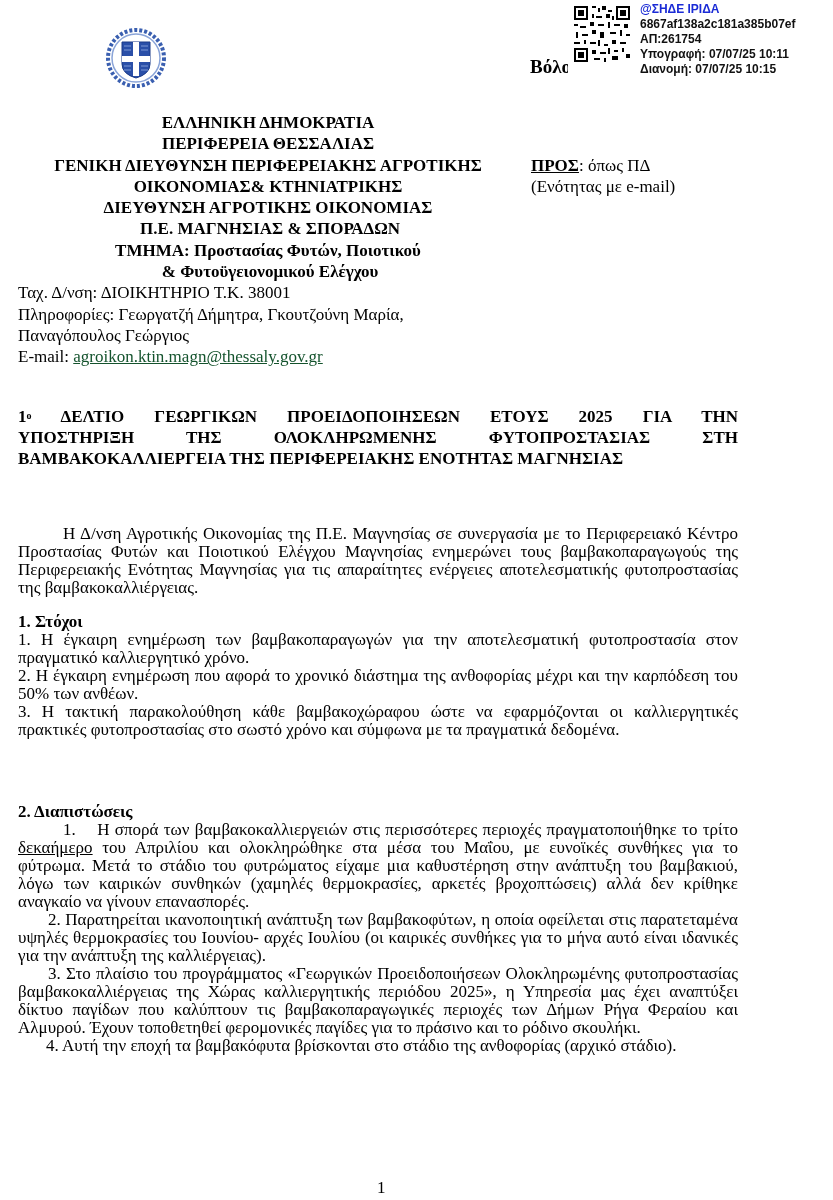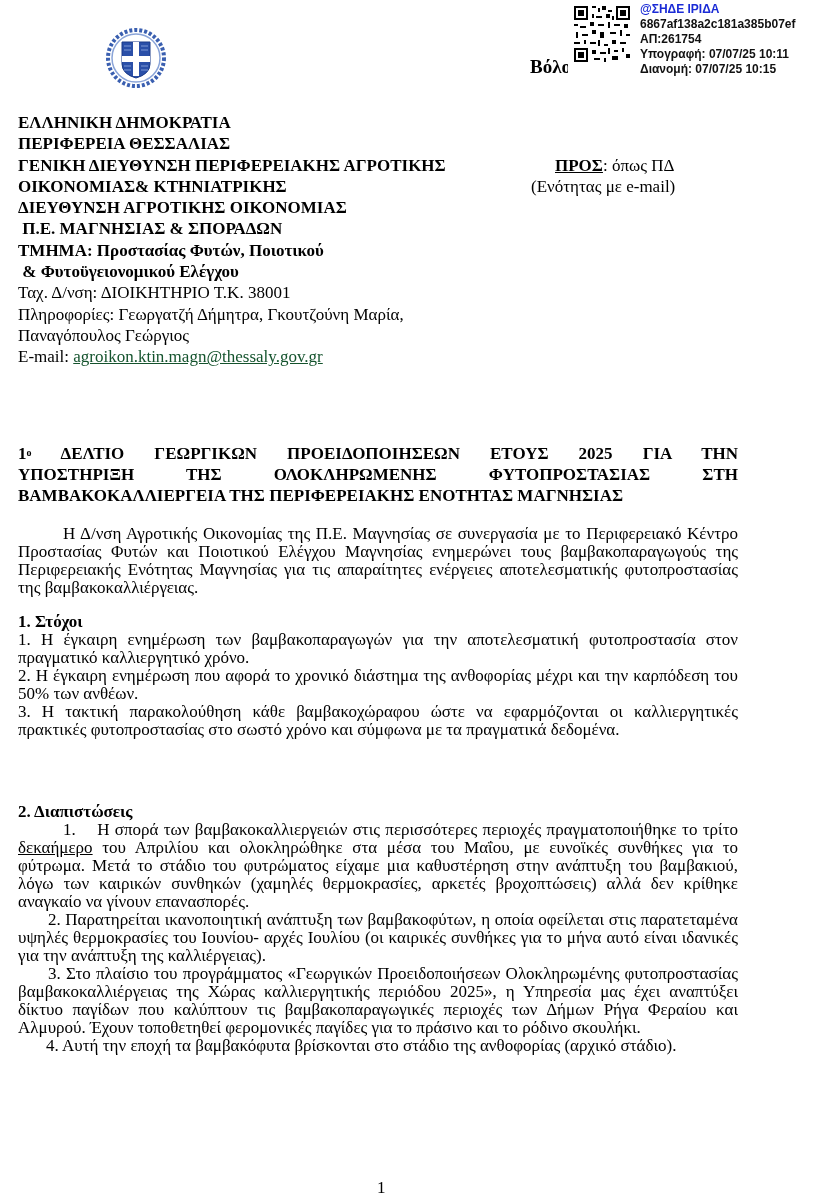--- a/index.html
+++ b/index.html
@@ -7,25 +7,25 @@
     width: 833px; height: 1200px; position: relative; overflow: hidden;
     font-family: "Liberation Serif", serif; color: #000; font-size: 17px;
   }
   .abs { position: absolute; }
   .emblem { left: 104px; top: 26px; width: 64px; height: 64px; }
   .bolos { left: 530px; top: 56px; font-weight: bold; font-size: 19px; width: 38px; overflow: hidden; white-space: nowrap; }
   .qr { left: 572px; top: 4px; width: 60px; height: 60px; }
   .stamp { left: 640px; top: 2px; font-family: "Liberation Sans", sans-serif; font-size: 12px; font-weight: bold; line-height: 15px; color: #111; }
   .stamp .brand { color: #1a2bd6; }
   .header-block { left: 18px; top: 112px; width: 500px; line-height: 21.3px; }
-  .header-block .b { font-weight: bold; }
+  .header-block .b { font-weight: bold; text-align: center; }
   .header-block a { color: #14532d; text-decoration: underline; }
   .pros { left: 531px; top: 155px; line-height: 21.3px; }
-  .pros .lbl { font-weight: bold; text-decoration: underline; margin-left: 24px; }
-  .title { left: 18px; top: 443px; width: 720px; font-weight: bold; line-height: 21px; text-align: justify; text-align-last: justify; }
+  .pros .lbl { font-weight: bold; text-decoration: underline; }
+  .title { left: 18px; top: 406px; width: 720px; font-weight: bold; line-height: 21px; text-align: justify; text-align-last: justify; }
   .title .last { text-align-last: left; }
   .title sup { font-size: 10px; vertical-align: top; position: relative; top: -1px; }
   .body { left: 18px; width: 720px; line-height: 18px; text-align: justify; }
   .body p { margin: 0; }
   .indent { text-indent: 45px; }
   .indent2 { text-indent: 30px; }
   .indent3 { text-indent: 28px; }
   .sec-h { font-weight: bold; }
   .u { text-decoration: underline; }
   .pageno { left: 377px; top: 1178px; font-size: 17px; }

